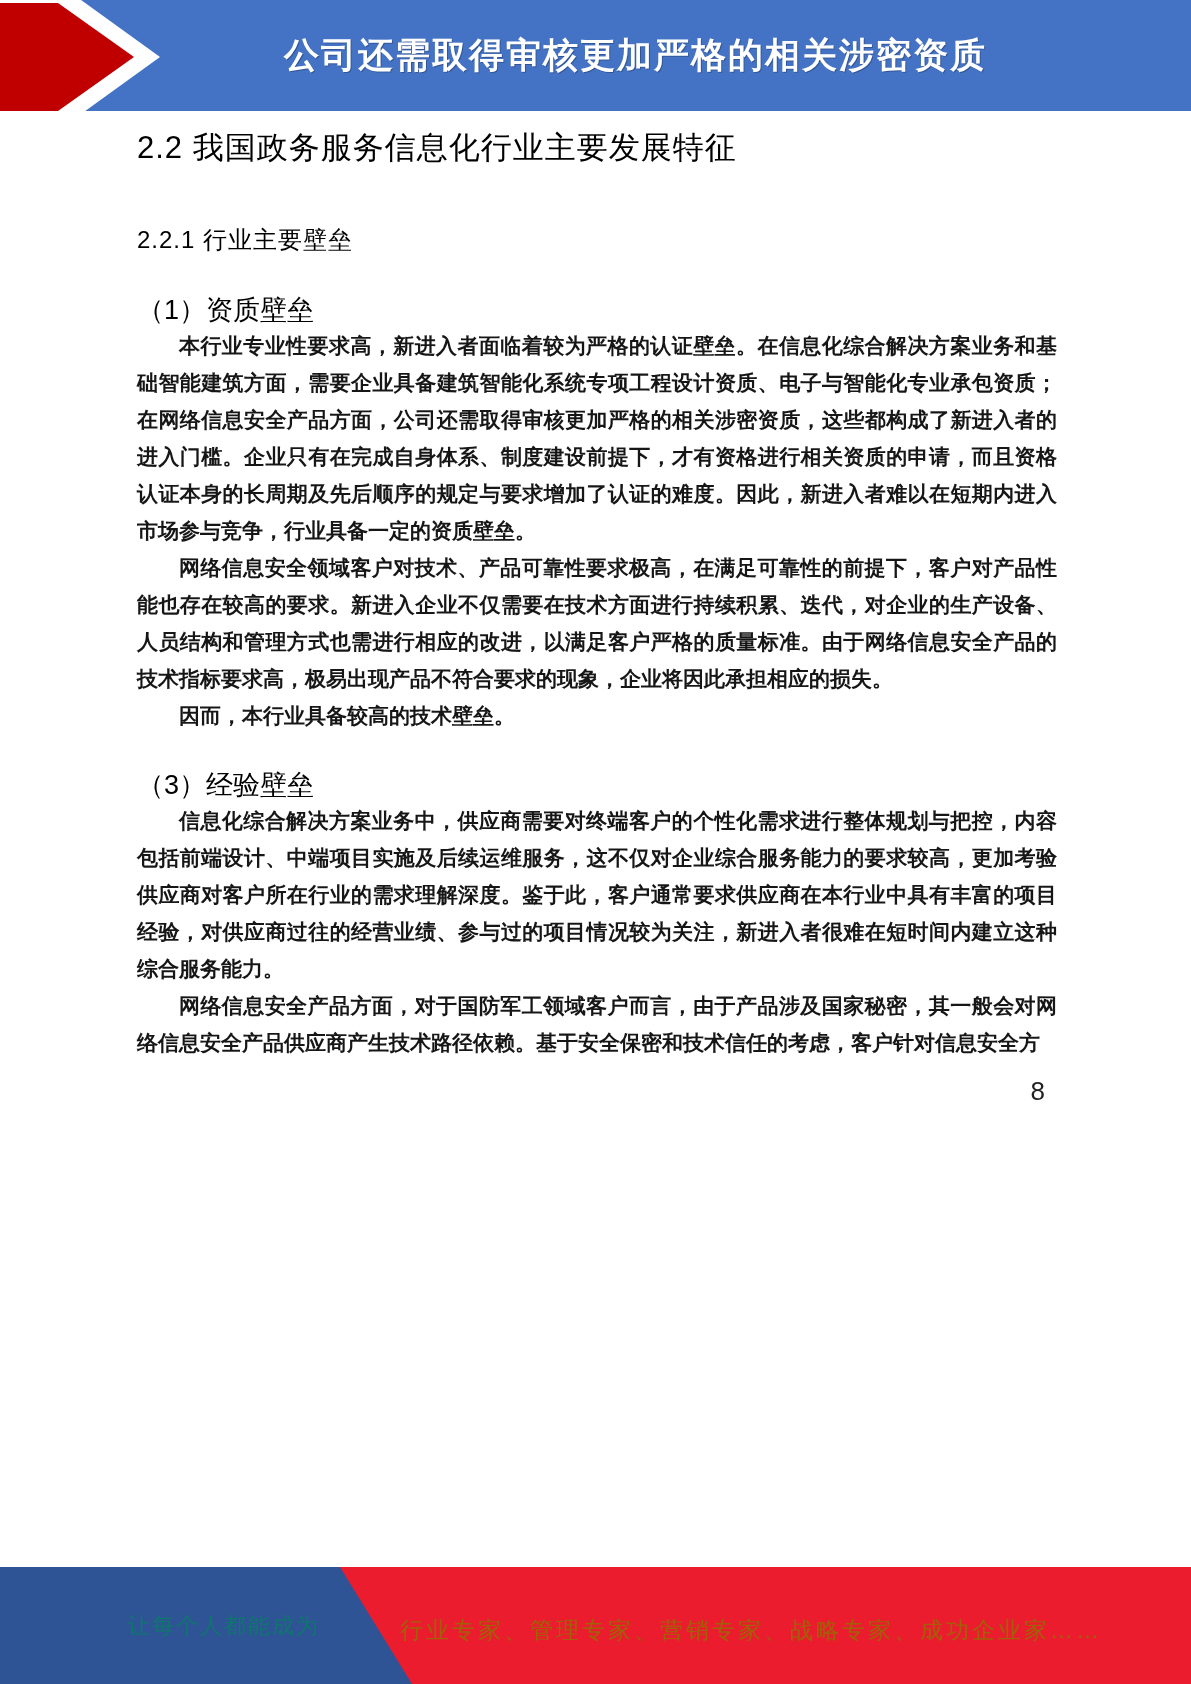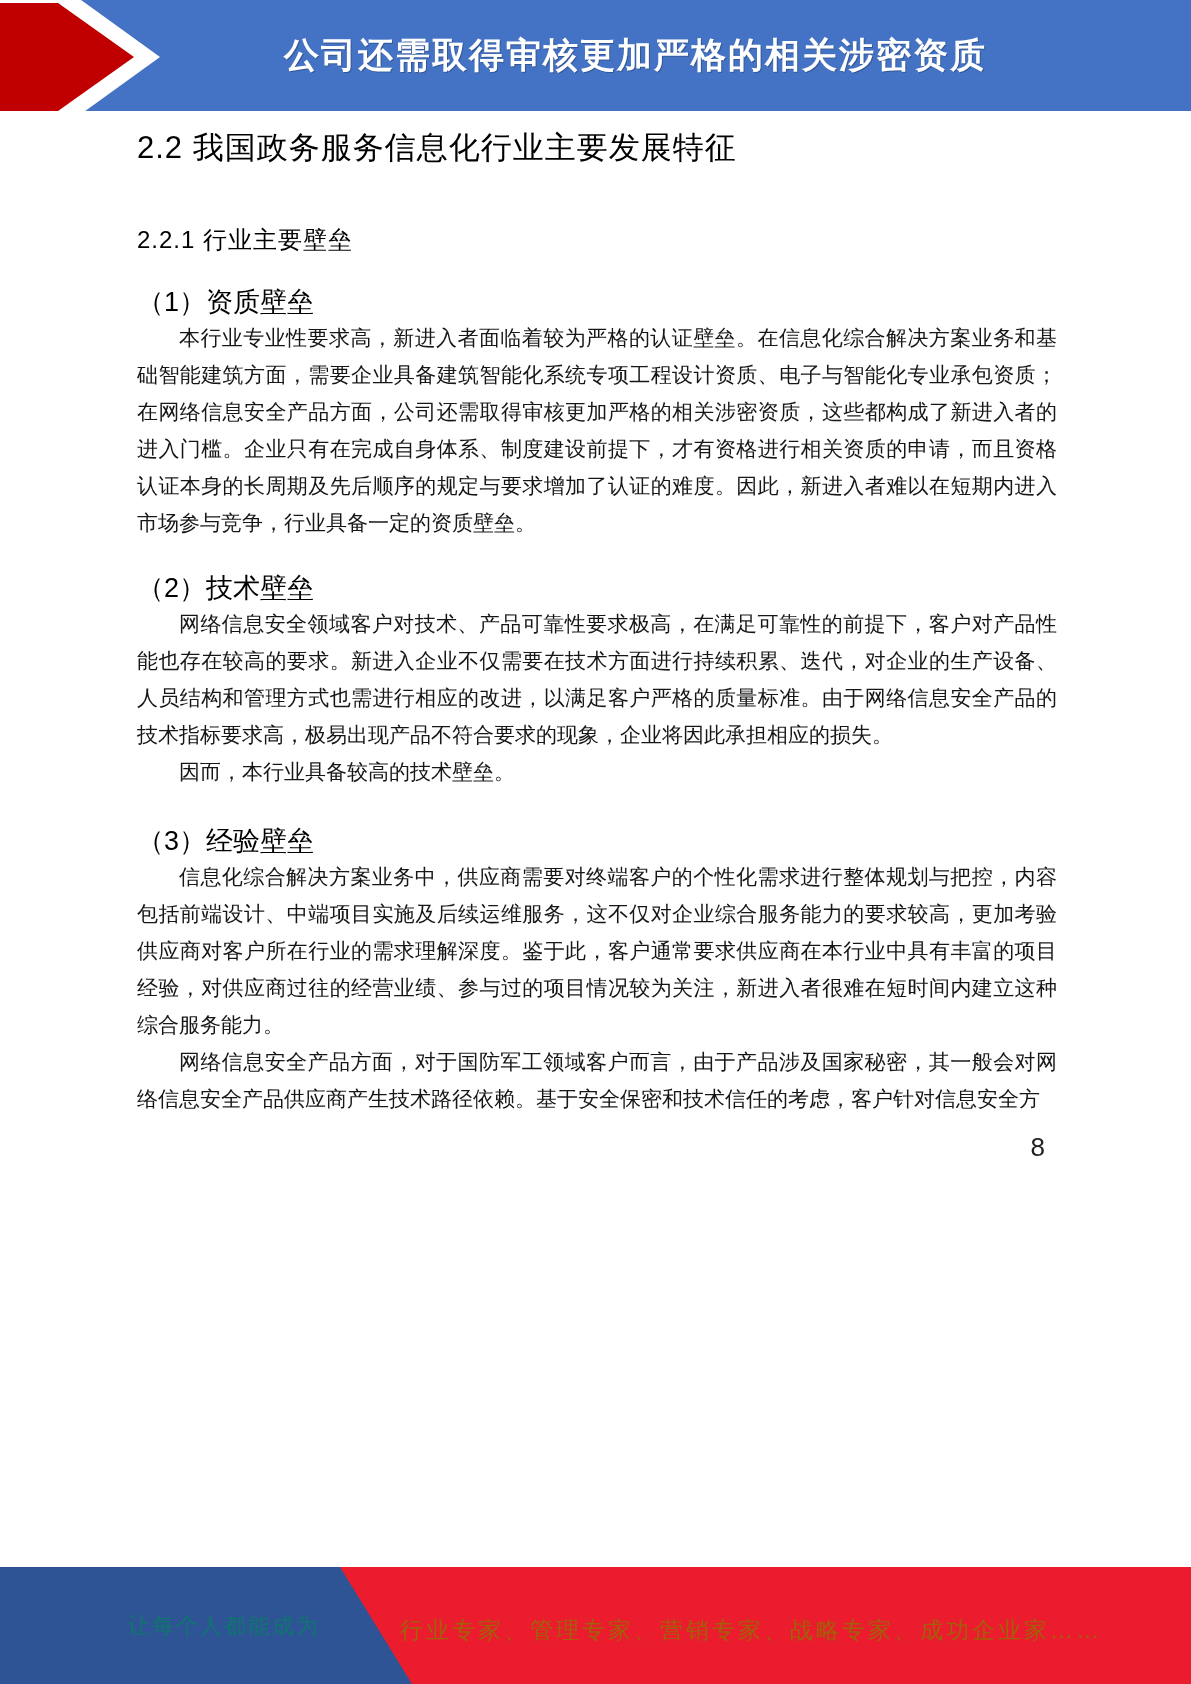--- a/index.html
+++ b/index.html
@@ -28,30 +28,31 @@
   
   .content {
     position:absolute; top:111px; left:137px; width:920px;
     font-size:21px;
   }
   .content p {
     margin:0; line-height:37px;
     text-align:justify; text-align-last:left;
     text-indent:42px;
     color:#161616;
+    font-weight:bold;
   }
   .hd {
     margin:0; color:#000000; font-weight:normal;
     font-family:"Liberation Sans", sans-serif;
   }
   .h1 { font-size:31px; line-height:42px; margin-top:16px; letter-spacing:1px; }
   .h2 { font-size:24px; line-height:40px; margin-top:51px; letter-spacing:1px; }
   .h3 { font-size:27px; line-height:36px; }
 
-  .mt-h3a { margin-top:24px; }
+  .mt-h3a { margin-top:32px; }
   .mt-p1  { margin-top:48px; }
   .mt-h3b { margin-top:28px; }
   .mt-p2  { margin-top:44px; }
   .mt-p3  { margin-top:34px; }
   .mt-p4  { margin-top:35px; }
   .mt-h3c { margin-top:32px; }
   .mt-p5  { margin-top:47px; }
   .mt-p6  { margin-top:31px; }
 
   .page-number {
@@ -91,21 +92,20 @@
     <div class="header-title">公司还需取得审核更加严格的相关涉密资质</div>
   </div>
 
   <div class="content">
     <div class="hd h1">2.2 我国政务服务信息化行业主要发展特征</div>
     <div class="hd h2">2.2.1 行业主要壁垒</div>
 
     <div class="hd h3 mt-h3a">（1）资质壁垒</div>
     <p class="mt-p1">本行业专业性要求高，新进入者面临着较为严格的认证壁垒。在信息化综合解决方案业务和基础智能建筑方面，需要企业具备建筑智能化系统专项工程设计资质、电子与智能化专业承包资质；在网络信息安全产品方面，公司还需取得审核更加严格的相关涉密资质，这些都构成了新进入者的进入门槛。企业只有在完成自身体系、制度建设前提下，才有资格进行相关资质的申请，而且资格认证本身的长周期及先后顺序的规定与要求增加了认证的难度。因此，新进入者难以在短期内进入市场参与竞争，行业具备一定的资质壁垒。</p>
 
-    <div class="hd h3 mt-h3b">（2）技术壁垒</div>
     <p class="mt-p3">网络信息安全领域客户对技术、产品可靠性要求极高，在满足可靠性的前提下，客户对产品性能也存在较高的要求。新进入企业不仅需要在技术方面进行持续积累、迭代，对企业的生产设备、人员结构和管理方式也需进行相应的改进，以满足客户严格的质量标准。由于网络信息安全产品的技术指标要求高，极易出现产品不符合要求的现象，企业将因此承担相应的损失。</p>
     <p class="mt-p4">因而，本行业具备较高的技术壁垒。</p>
 
     <div class="hd h3 mt-h3c">（3）经验壁垒</div>
     <p class="mt-p5">信息化综合解决方案业务中，供应商需要对终端客户的个性化需求进行整体规划与把控，内容包括前端设计、中端项目实施及后续运维服务，这不仅对企业综合服务能力的要求较高，更加考验供应商对客户所在行业的需求理解深度。鉴于此，客户通常要求供应商在本行业中具有丰富的项目经验，对供应商过往的经营业绩、参与过的项目情况较为关注，新进入者很难在短时间内建立这种综合服务能力。</p>
     <p class="mt-p6">网络信息安全产品方面，对于国防军工领域客户而言，由于产品涉及国家秘密，其一般会对网络信息安全产品供应商产生技术路径依赖。基于安全保密和技术信任的考虑，客户针对信息安全方</p>
 
     <div class="page-number">8</div>
   </div>
 

